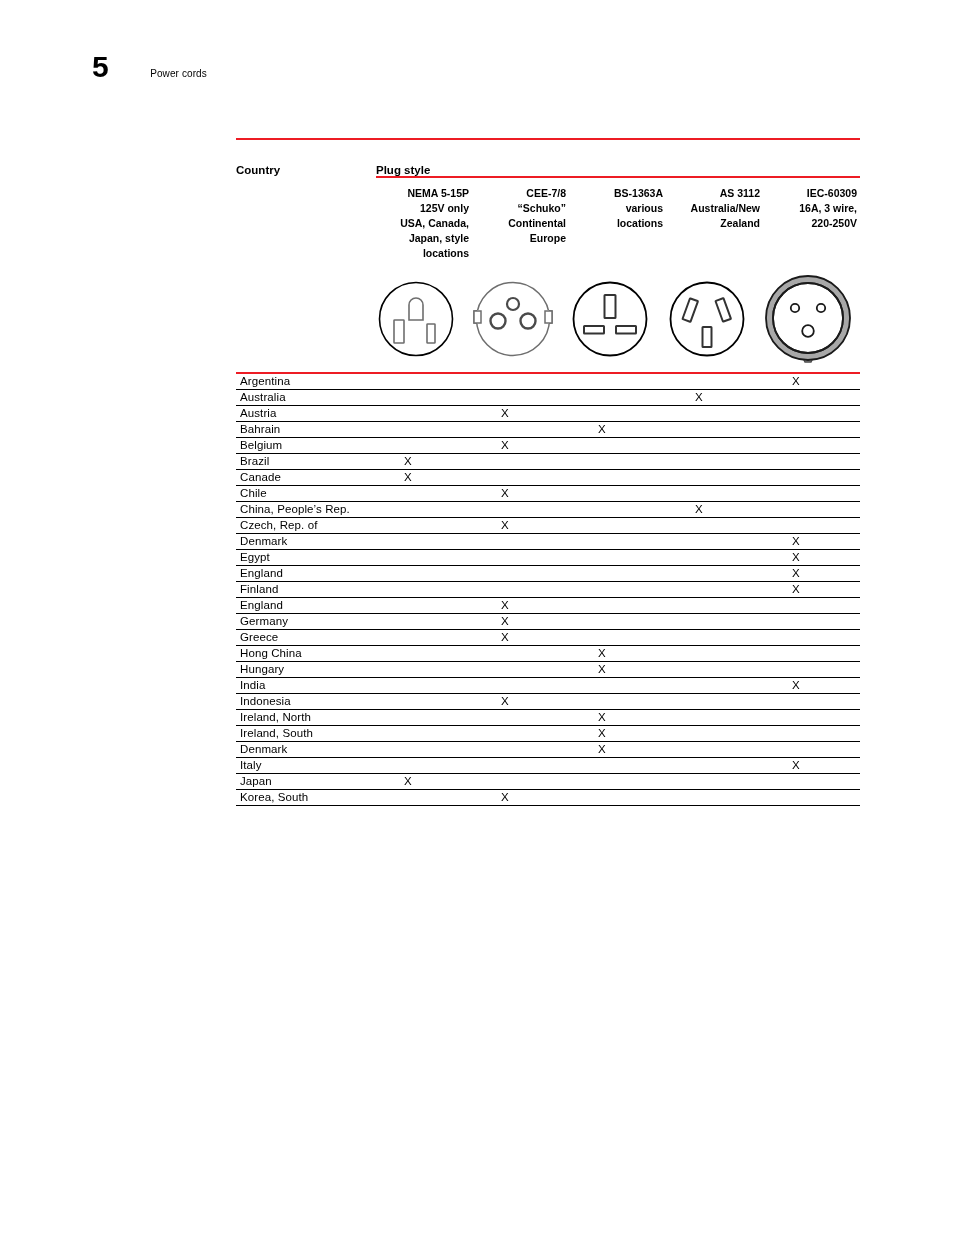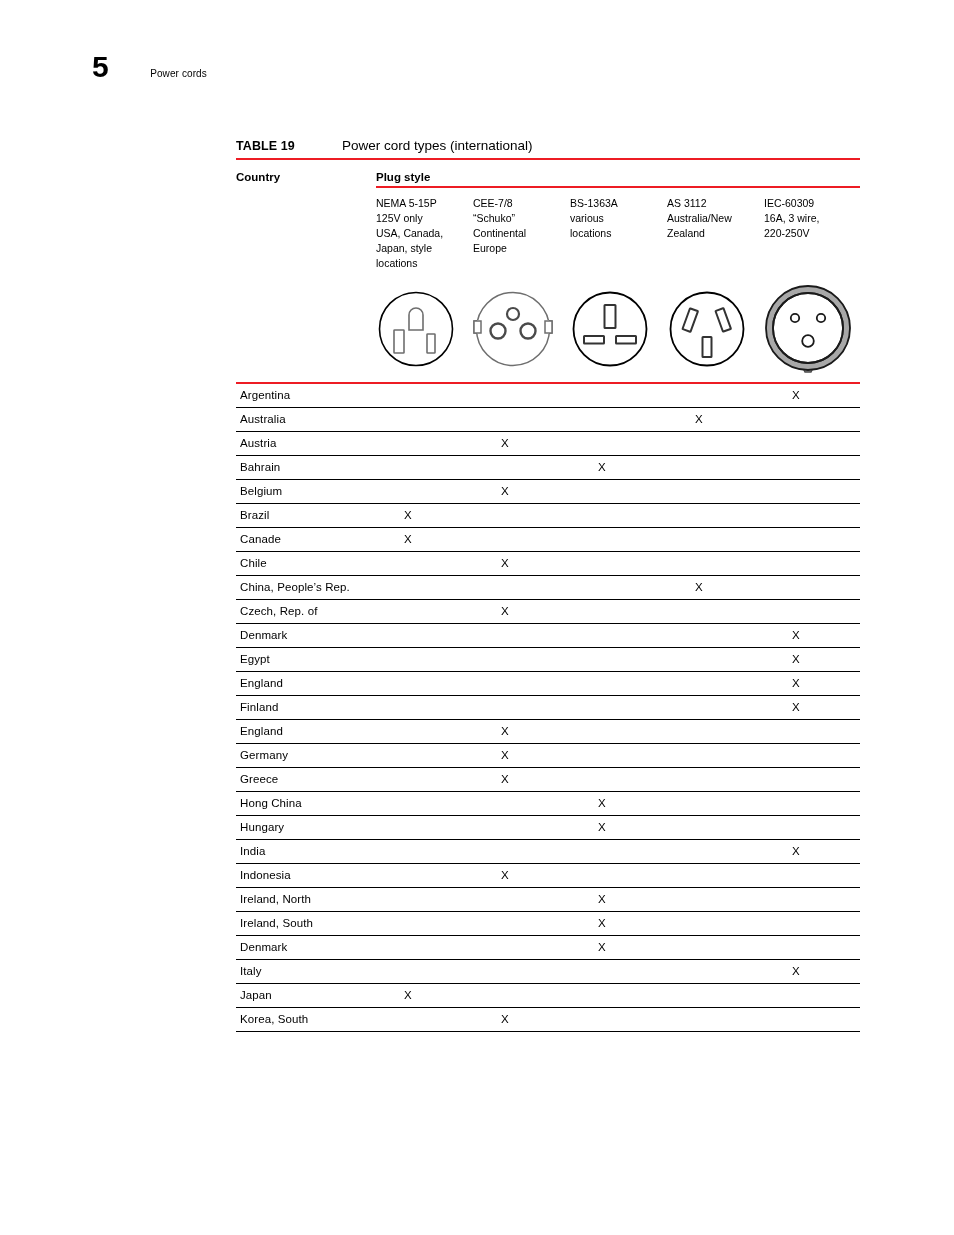--- a/index.html
+++ b/index.html
@@ -61,22 +61,22 @@
 
   .rule-red {
     height: 2px;
     background: #ed1c24;
     width: 100%;
   }
 
   
   .hdr-row1 {
     display: flex;
-    height: 26px;
-    align-items: center;
+    height: 36px;
+    align-items: flex-end;
     padding-top: 7px;
     box-sizing: border-box;
   }
   .hdr-country {
     width: 140px;
     flex: 0 0 140px;
     font-size: 11.5px;
     font-weight: bold;
   }
   .hdr-plugstyle {
@@ -106,24 +106,25 @@
     padding-bottom: 6px;
   }
   .hdr-row2 .spacer {
     width: 140px;
     flex: 0 0 140px;
   }
   .plug-col-head {
     width: 97px;
     flex: 0 0 97px;
     font-size: 10.5px;
-    font-weight: normal;
+    font-weight: bold;
     line-height: 1.42;
     padding-right: 4px;
     box-sizing: border-box;
+    text-align: right;
   }
 
   
   .icon-row {
     display: flex;
     padding-top: 8px;
     padding-bottom: 9px;
   }
   .icon-row .spacer {
     width: 140px;
@@ -139,21 +140,21 @@
   .plug-col-icon svg {
     display: block;
   }
 
   
   .tbody {
     margin-top: 0;
   }
   .trow {
     display: flex;
-    height: 24px;
+    height: 16px;
     align-items: center;
     border-bottom: 1px solid #000000;
     box-sizing: border-box;
   }
   .trow:first-child {
     border-top: none;
   }
   .cell-country {
     width: 140px;
     flex: 0 0 140px;
@@ -174,24 +175,20 @@
 </head>
 <body>
 
 <div class="page-header">
   <div class="chapter-number">5</div>
   <div class="chapter-title">Power cords</div>
 </div>
 
 <div class="table-block">
 
-  <div class="table-caption">
-    <div class="caption-label">TABLE 19</div>
-    <div class="caption-text">Power cord types (international)</div>
-  </div>
 
   <div class="rule-red"></div>
 
   <div class="hdr-row1">
     <div class="hdr-country">Country</div>
     <div class="hdr-plugstyle">Plug style</div>
   </div>
 
   <div class="subrule-wrap">
     <div class="subrule-spacer"></div>

